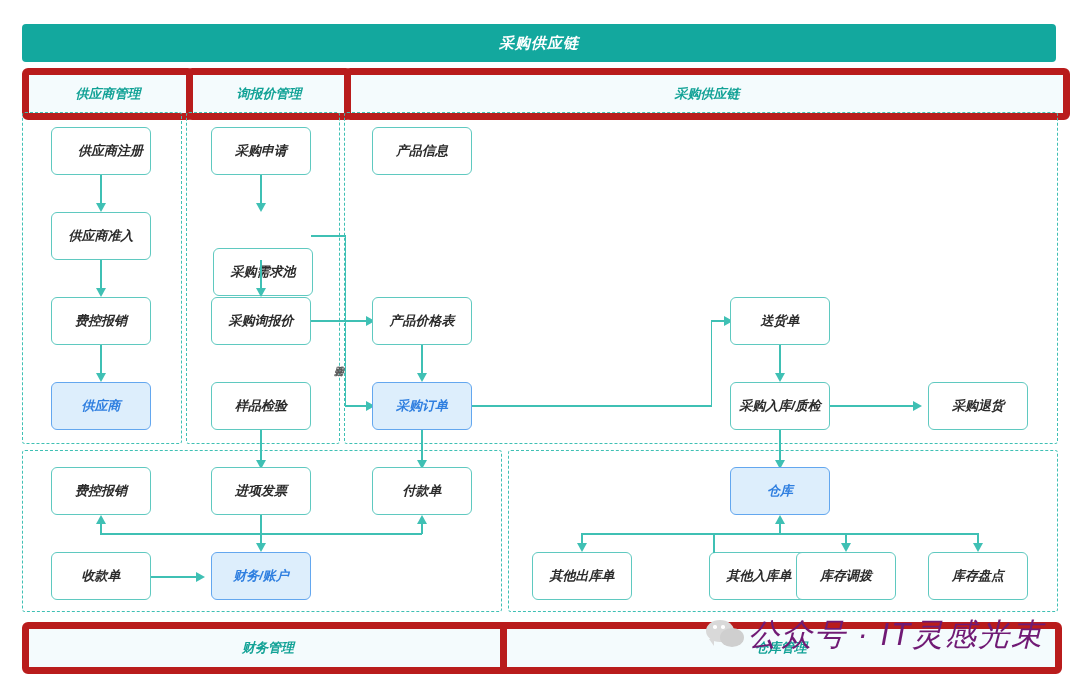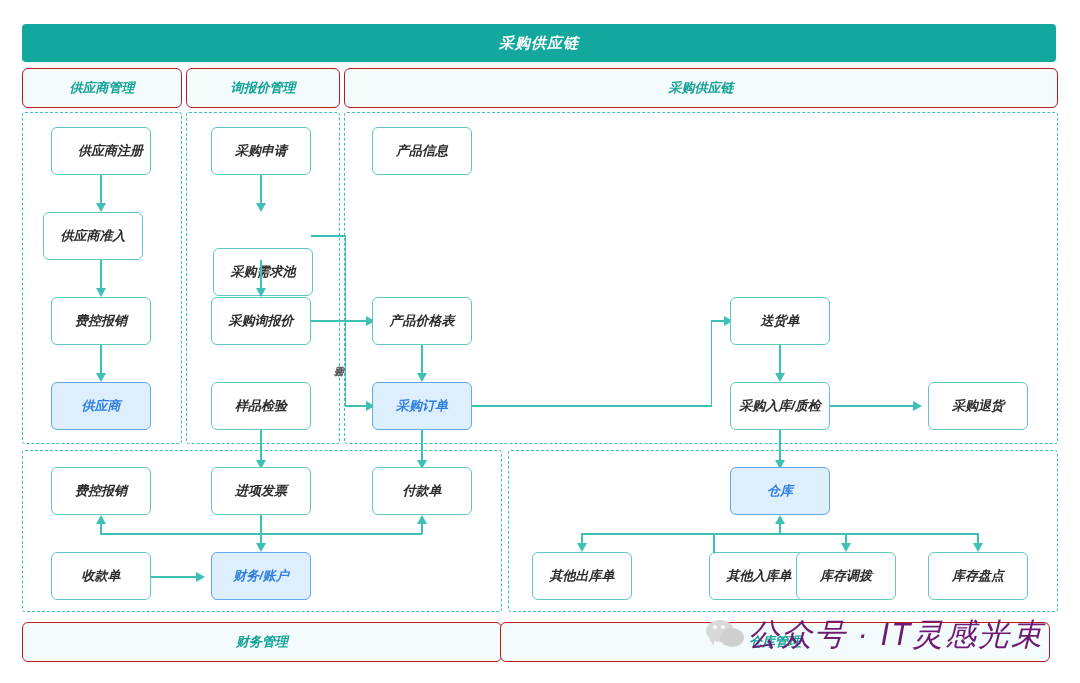--- a/index.html
+++ b/index.html
@@ -15,21 +15,21 @@
   .banner{
     position:absolute;left:22px;top:24px;width:1034px;height:38px;
     background:#13a89e;border-radius:4px;
     display:flex;align-items:center;justify-content:center;
     color:#ffffff;font-size:15px;font-weight:bold;letter-spacing:1px;
   }
 
   
   .chip{
     position:absolute;height:38px;
-    background:#f4fbfd;border:1px solid #b91c1c;border-radius:6px;
+    background:#f4fbfd;border:7px solid #b91c1c;border-radius:6px;
     display:flex;align-items:center;justify-content:center;
     color:#12a296;font-size:13px;font-weight:bold;
   }
 
   
   .zone{
     position:absolute;
     border:1.5px dashed #3fc0b4;border-radius:3px;
     background:transparent;
   }
@@ -88,21 +88,21 @@
   <div class="chip" style="left:186px;top:68px;width:152px;">询报价管理</div>
   <div class="chip" style="left:344px;top:68px;width:712px;">采购供应链</div>
 
   <div class="zone" style="left:22px;top:112px;width:158px;height:330px;"></div>
   <div class="zone" style="left:186px;top:112px;width:152px;height:330px;"></div>
   <div class="zone" style="left:344px;top:112px;width:712px;height:330px;"></div>
   <div class="zone" style="left:22px;top:450px;width:478px;height:160px;"></div>
   <div class="zone" style="left:508px;top:450px;width:548px;height:160px;"></div>
 
   <div class="node" style="left:51px;top:127px;padding-left:19px;">供应商注册</div>
-  <div class="node" style="left:43px;top:212px;">供应商准入</div>
+  <div class="node" style="left:51px;top:212px;">供应商准入</div>
   <div class="node" style="left:51px;top:297px;">费控报销</div>
   <div class="node hl" style="left:51px;top:382px;">供应商</div>
 
   <div class="ln lnv" style="left:100.2px;top:175px;height:28px;"></div>
   <div class="arw arw-d" style="left:95.5px;top:203px;"></div>
   <div class="ln lnv" style="left:100.2px;top:260px;height:28px;"></div>
   <div class="arw arw-d" style="left:95.5px;top:288px;"></div>
   <div class="ln lnv" style="left:100.2px;top:345px;height:28px;"></div>
   <div class="arw arw-d" style="left:95.5px;top:373px;"></div>
 

